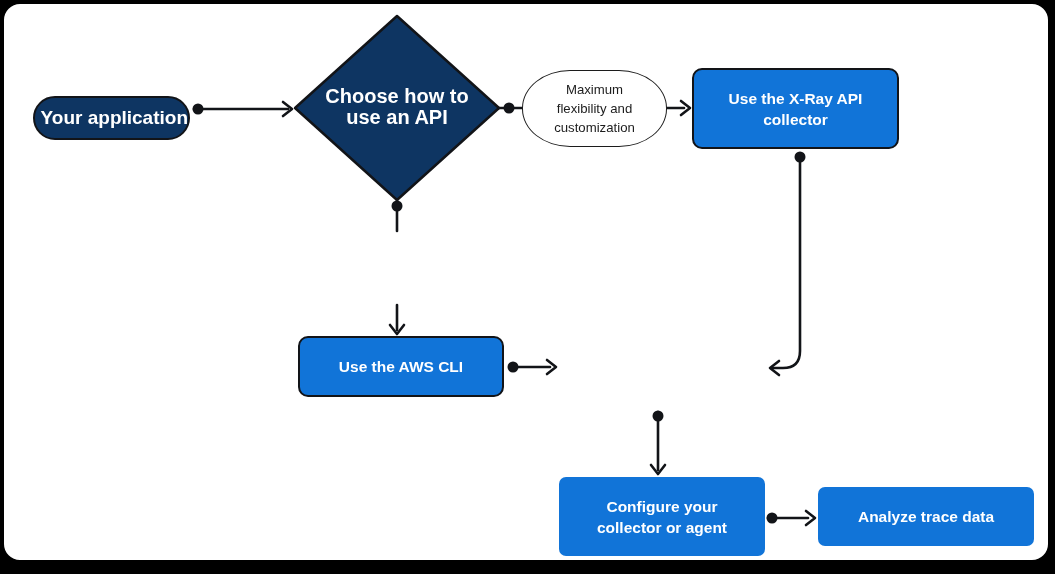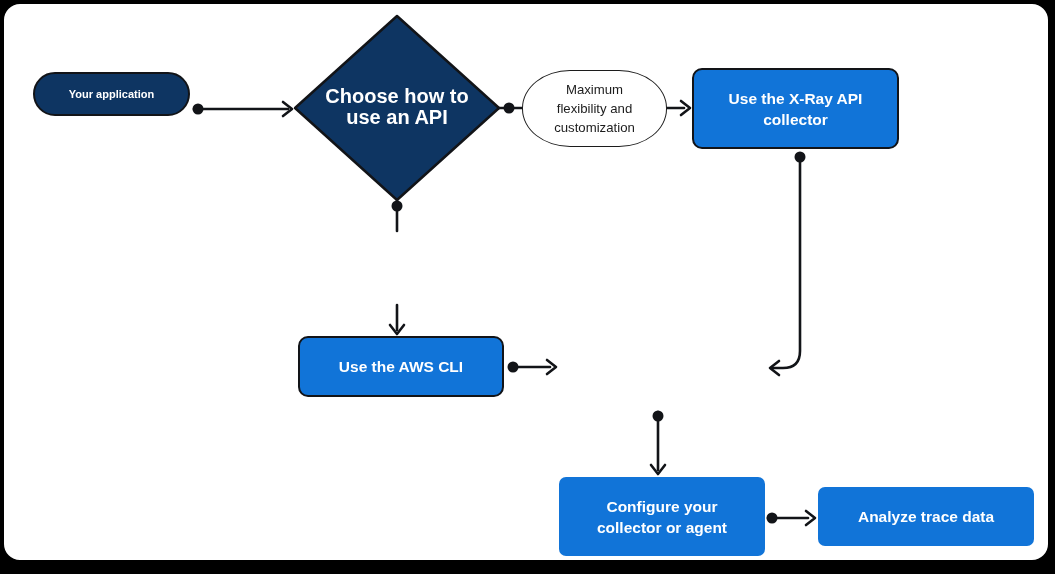--- a/index.html
+++ b/index.html
@@ -31,26 +31,26 @@
   svg .edge-dot  { fill: var(--line); }
   svg .edge-head { stroke: var(--line); stroke-width: 2.6; fill: none; stroke-linecap: round; stroke-linejoin: round; }
   svg .decision-shape { fill: var(--navy); stroke: var(--line); stroke-width: 2.5; stroke-linejoin: round; }
 
   .node {
     position: absolute;
     display: flex; align-items: center; justify-content: center;
     text-align: center; white-space: pre-line;
   }
   .node-pill {
-    left: 33px; top: 72px; width: 157px; height: 44px;
+    left: 33px; top: 96px; width: 157px; height: 44px;
     background: var(--navy);
     border: 2.2px solid var(--line);
     border-radius: 22px;
     color: var(--text-light);
-    font-weight: bold; font-size: 11px;
+    font-weight: bold; font-size: 19px; justify-content: flex-end;
   }
   .decision-label {
     left: 302px; top: 79px; width: 190px; height: 56px;
     color: var(--text-light);
     font-weight: bold; font-size: 20px; line-height: 21px;
   }
   .node-ellipse {
     background: var(--canvas);
     border: 1.7px solid var(--text-dark);
     color: var(--text-dark);

